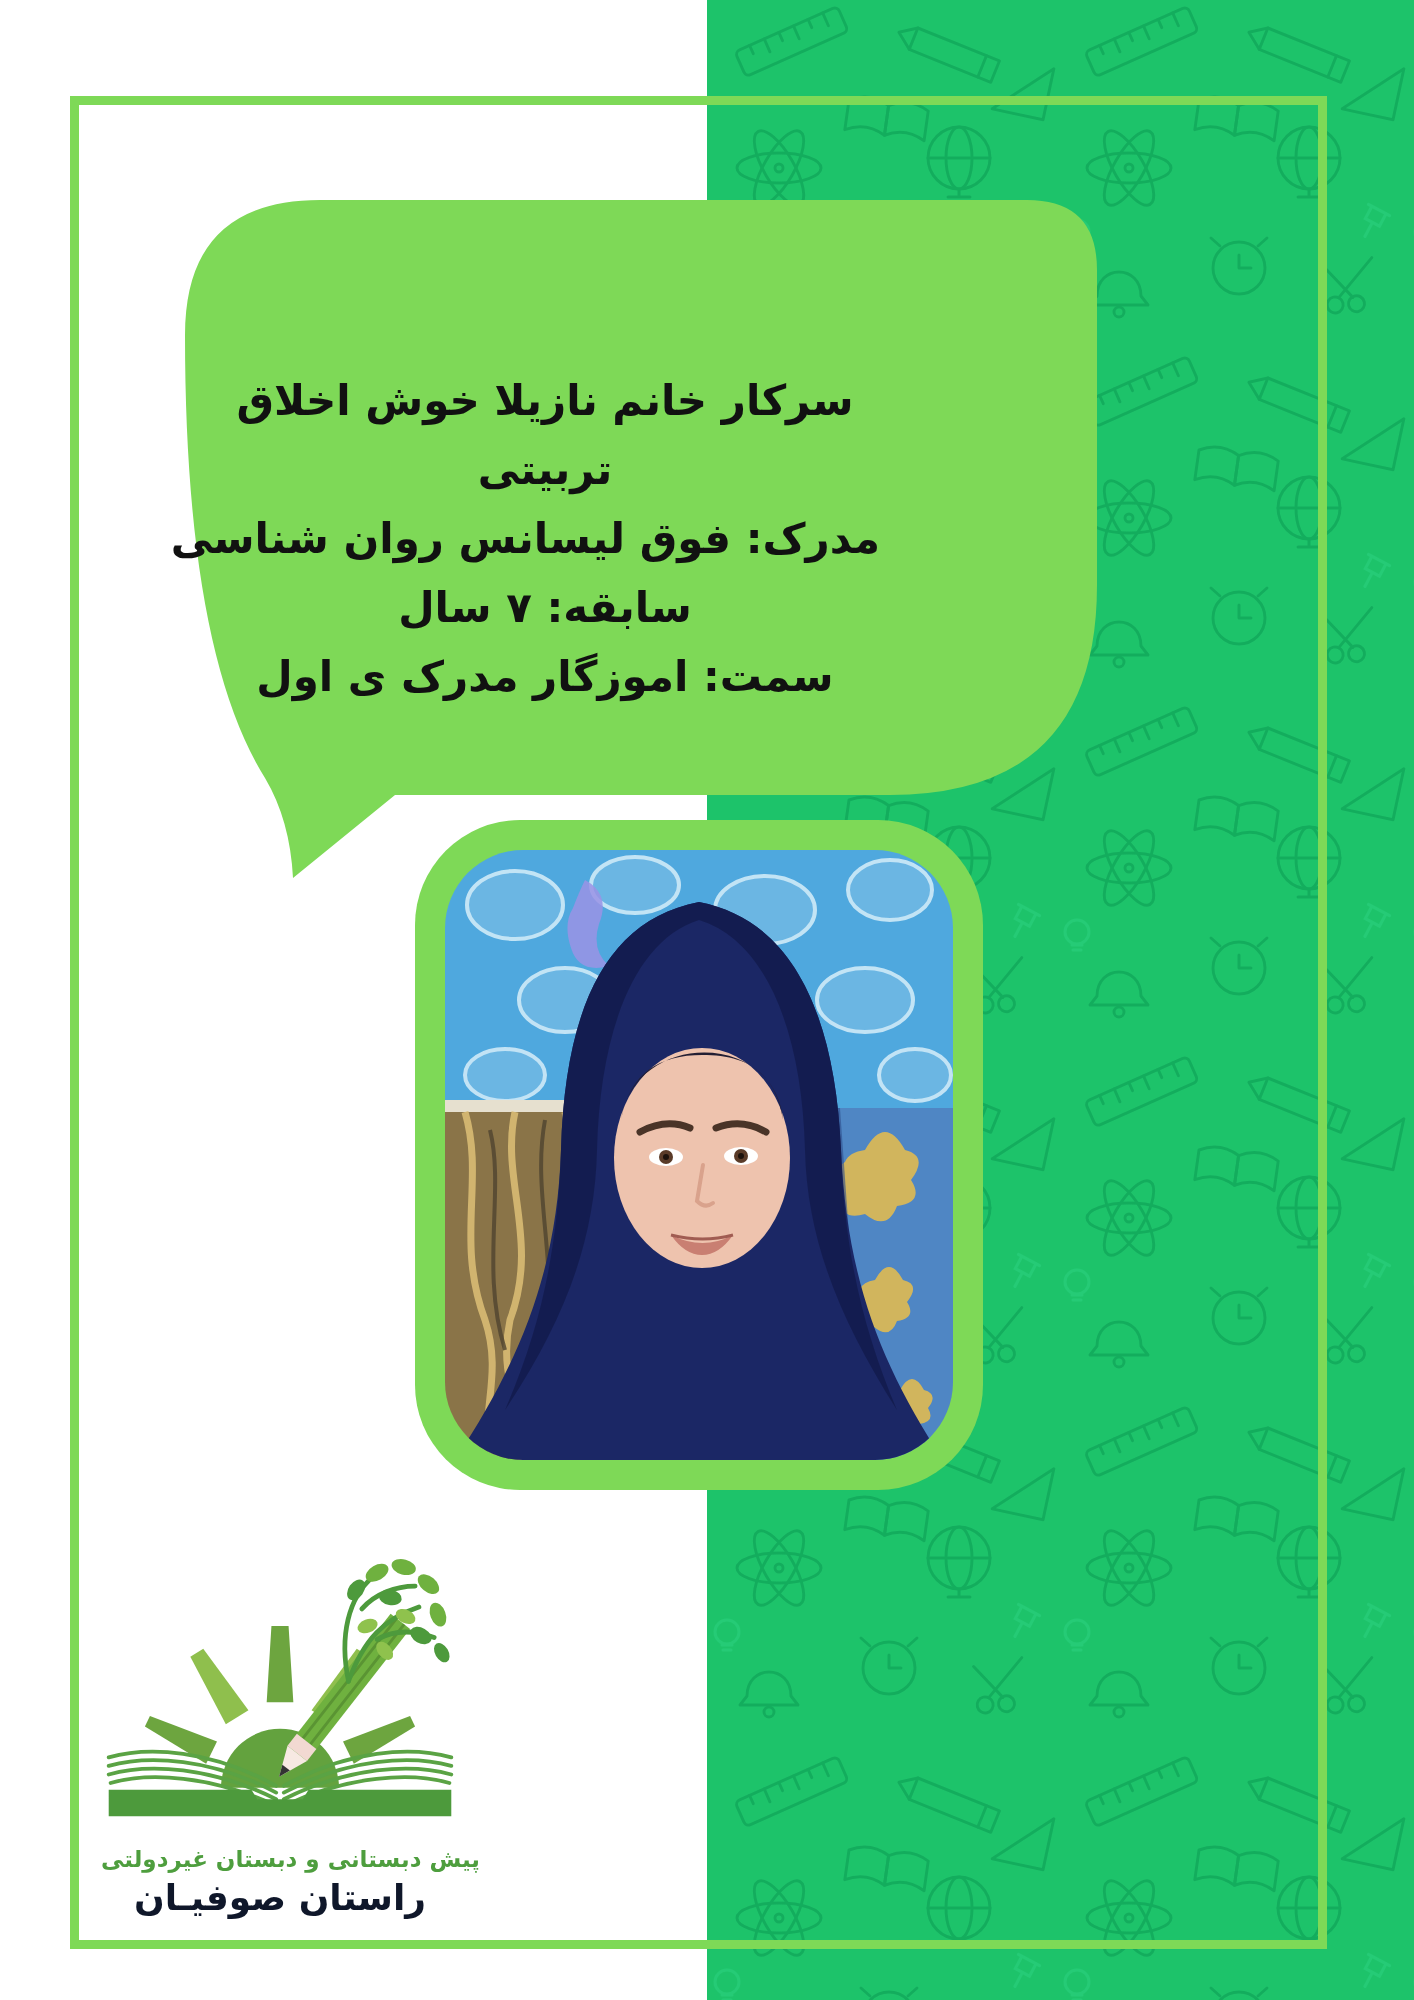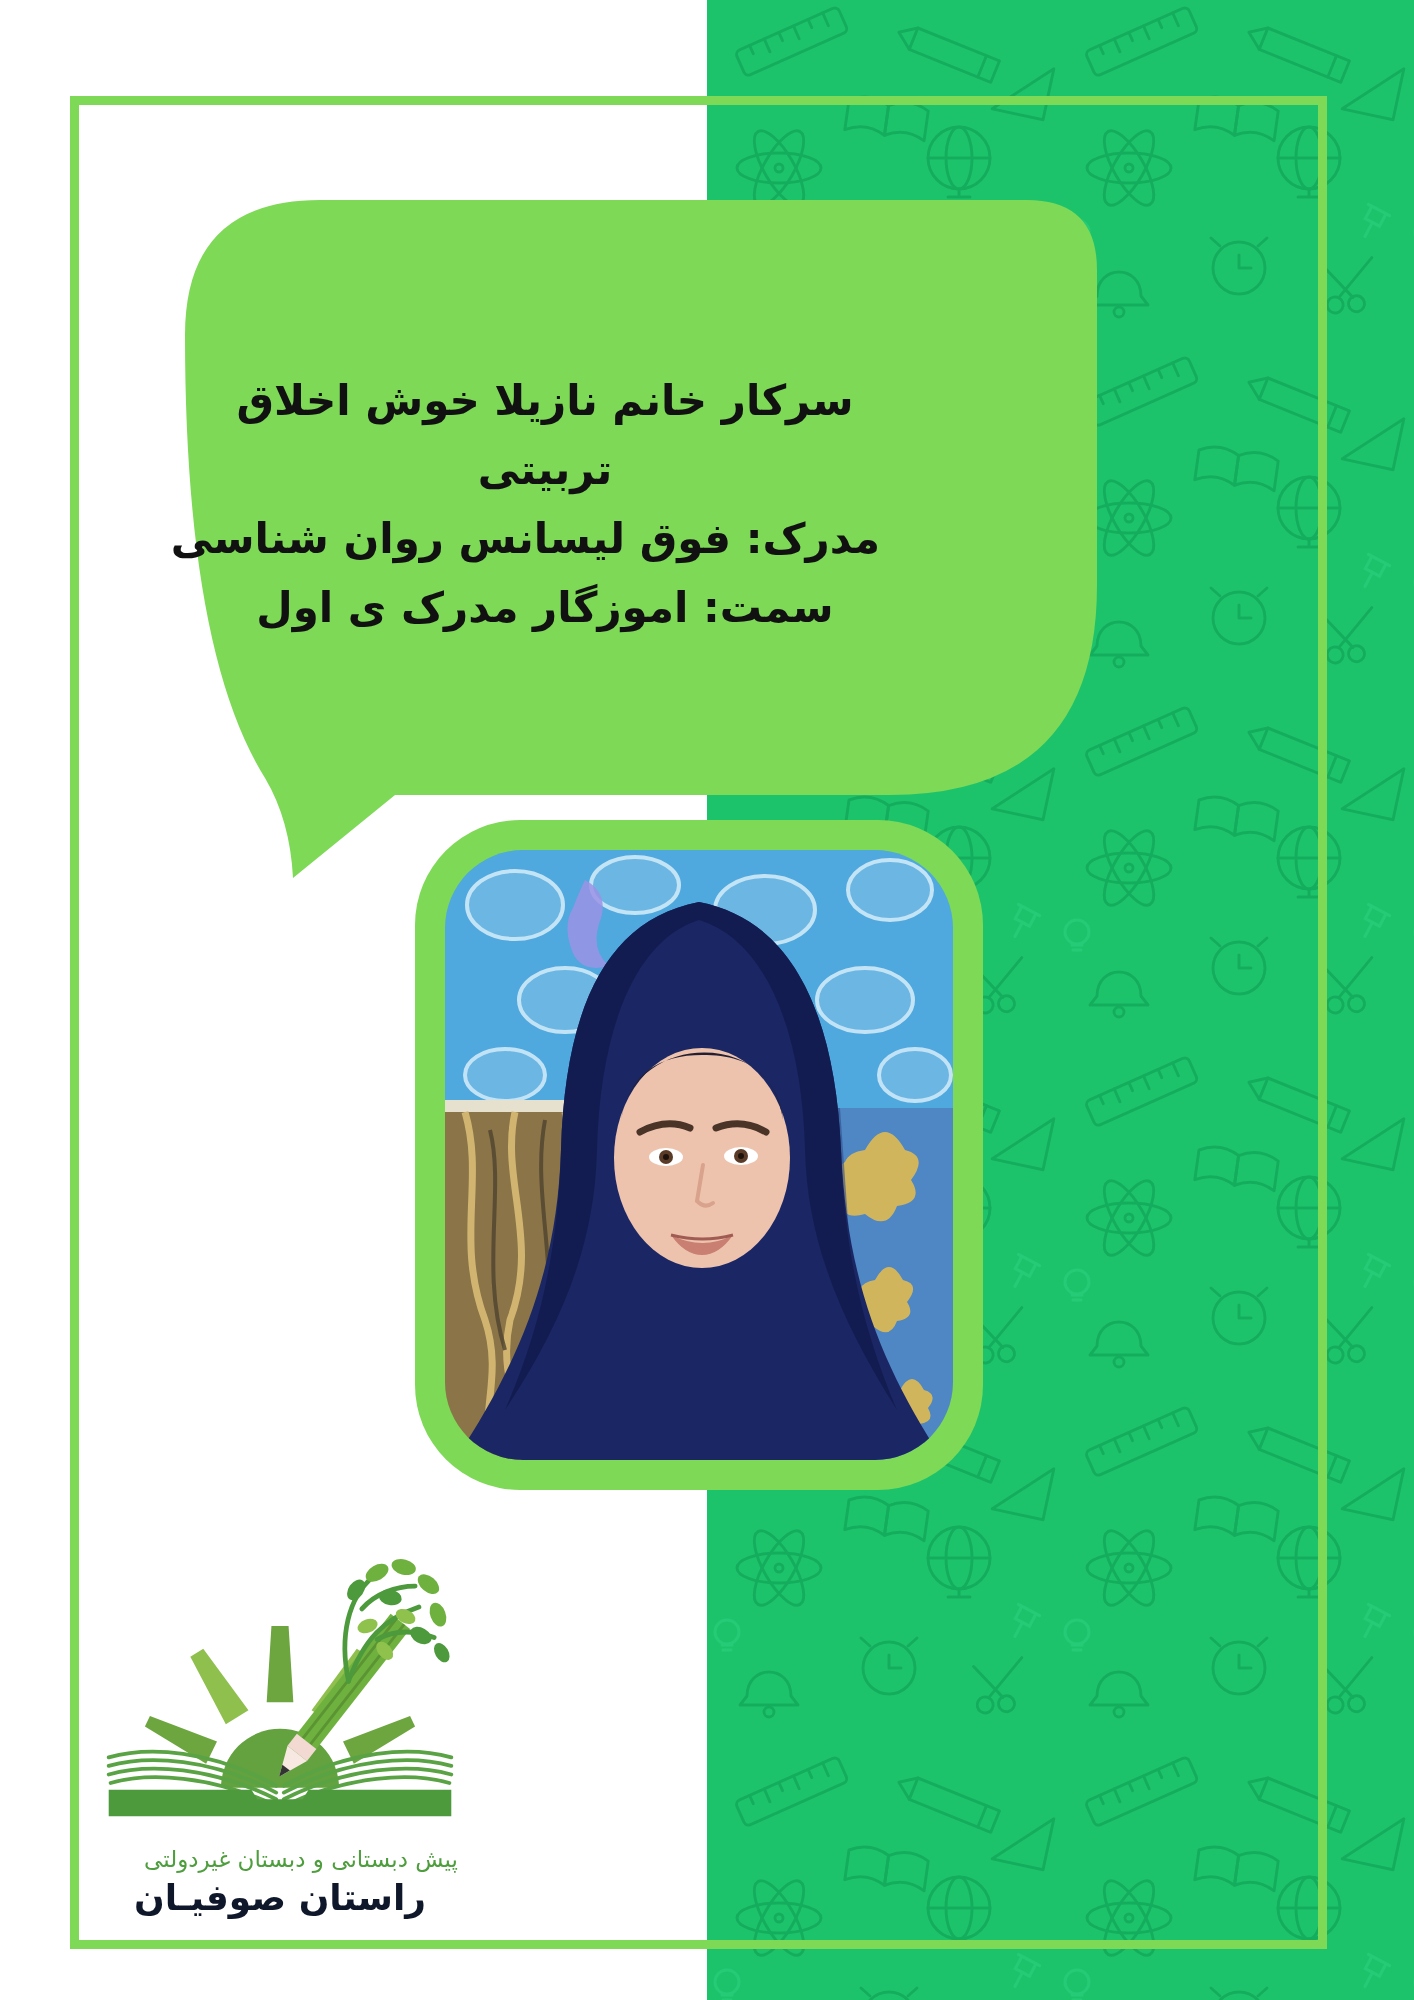--- a/index.html
+++ b/index.html
@@ -45,21 +45,21 @@
   
   .logo{
     position:absolute;left:80px;top:1548px;width:400px;
     text-align:center;
   }
   .logo svg{display:block;margin:0 auto;width:370px;height:295px;}
   .logo-line1{
     direction:rtl;
     color:#4E9E3E;
     font-size:23px;
-    font-weight:normal;
+    font-weight:bold;
     line-height:32px;
     white-space:nowrap;
     padding-left:42px;
   }
   .logo-line2{
     direction:rtl;
     color:#0f172a;
     font-size:36px;
     font-weight:bold;
     line-height:46px;
@@ -158,20 +158,21 @@
          Q 290,820 265,778
          Q 185,650 185,335
          Q 185,200 320,200
          Z" fill="#7ED957"></path>
   </svg>
 
   <div class="bubble-text">
     <div class="bubble-line">سرکار خانم نازیلا خوش اخلاق</div>
     <div class="bubble-line">تربیتی</div>
     <div class="bubble-line">مدرک: فوق لیسانس روان شناسی</div>
+    <div class="bubble-line">سابقه: ۷ سال</div>
     <div class="bubble-line">سمت: اموزگار مدرک ی اول</div>
   </div>
 
   <div class="photo-frame">
     <svg viewBox="0 0 508 610" preserveAspectRatio="none" xmlns="http://www.w3.org/2000/svg">
 
       <rect x="0" y="0" width="508" height="258" fill="#4FA8DE"></rect>
       <g stroke="#CFEAF8" stroke-width="4" fill="rgba(255,255,255,0.18)" opacity="0.9">
         <ellipse cx="70" cy="55" rx="48" ry="34"></ellipse>
         <ellipse cx="190" cy="35" rx="44" ry="28"></ellipse>

